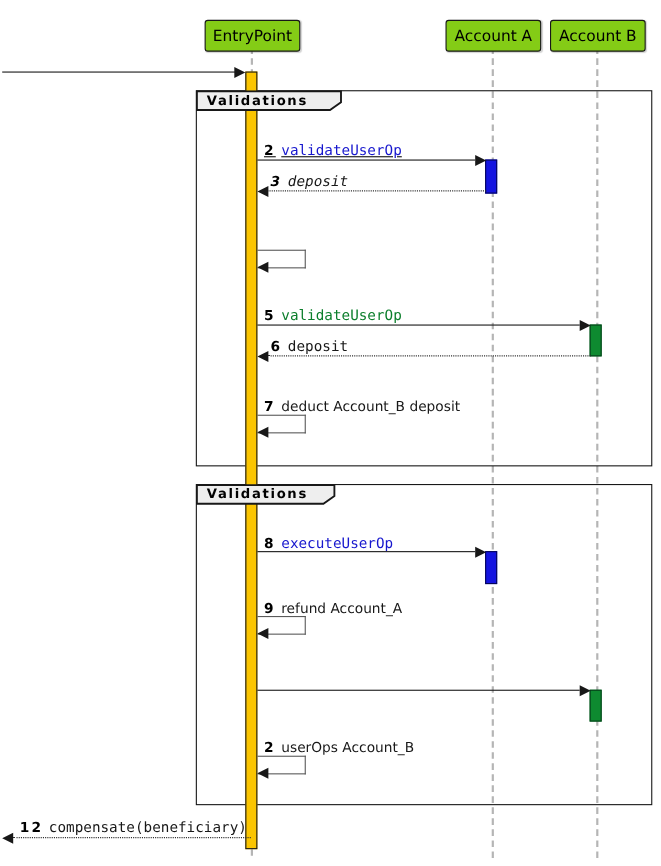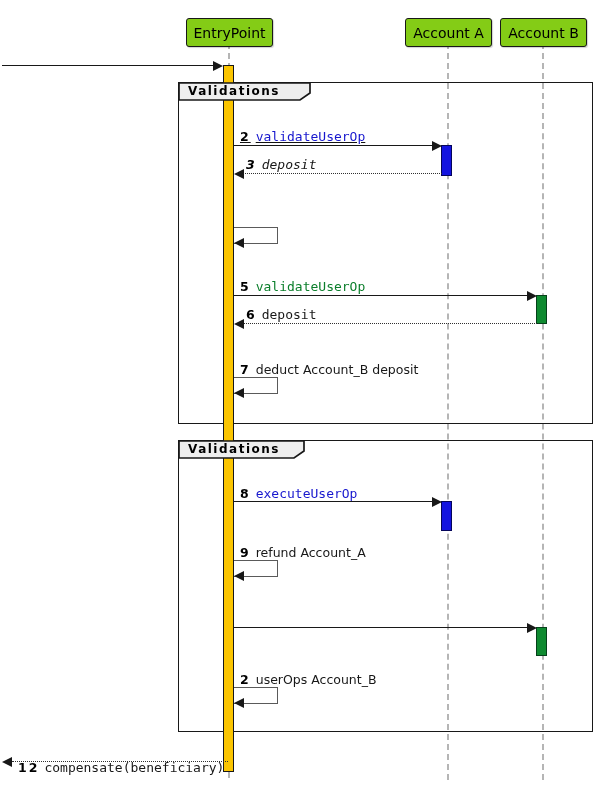--- a/index.html
+++ b/index.html
@@ -136,19 +136,19 @@
 
   <div class="mline" style="left:234px;top:627px;width:293px;"></div>
   <div class="arr-r" style="left:527px;top:623px;"></div>
 
   <div class="mtext" style="left:240px;top:672px;">
     <span class="num">2</span><span class="sans" style="color: rgb(24, 24, 24);">userOps Account_B</span>
   </div>
   <div class="loop" style="left:234px;top:687px;"></div>
   <div class="arr-l" style="left:234px;top:698px;"></div>
 
-  <div class="mtext" style="left:18px;top:744px;margin-top:16px;">
+  <div class="mtext" style="left:18px;top:744px;">
     <span class="num">12</span><span class="mono" style="color: rgb(24, 24, 24);">compensate(beneficiary)</span>
   </div>
   <div class="mdotted" style="left:12px;top:761px;width:216px;"></div>
   <div class="arr-l" style="left:2px;top:757px;"></div>
 
 </div>
 
 </body></html>

